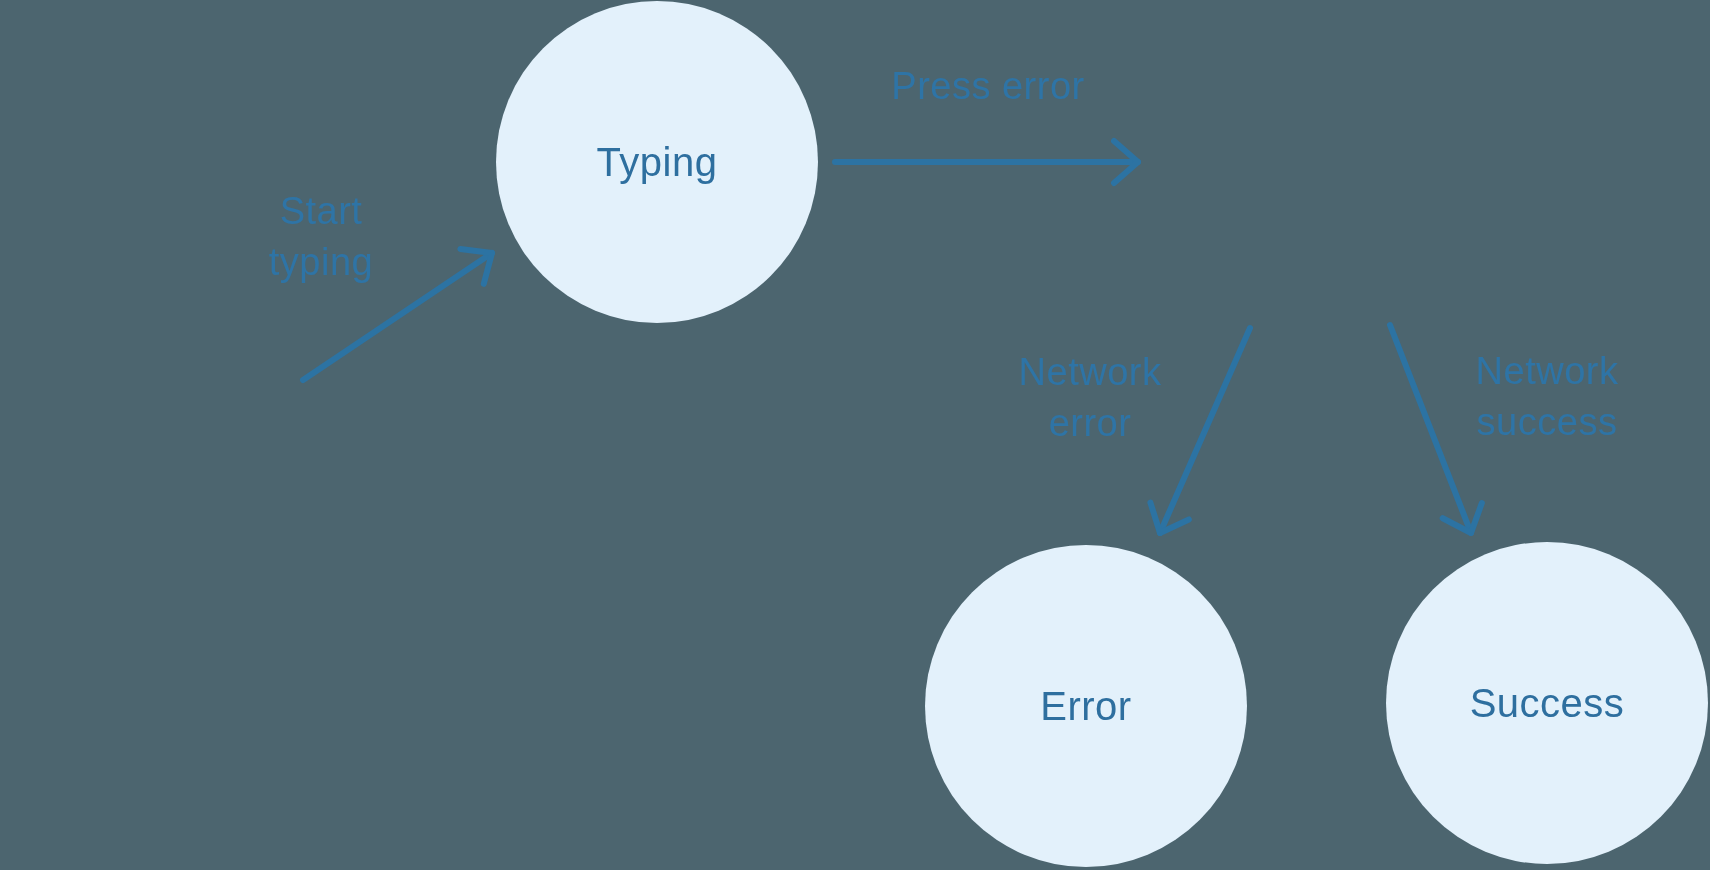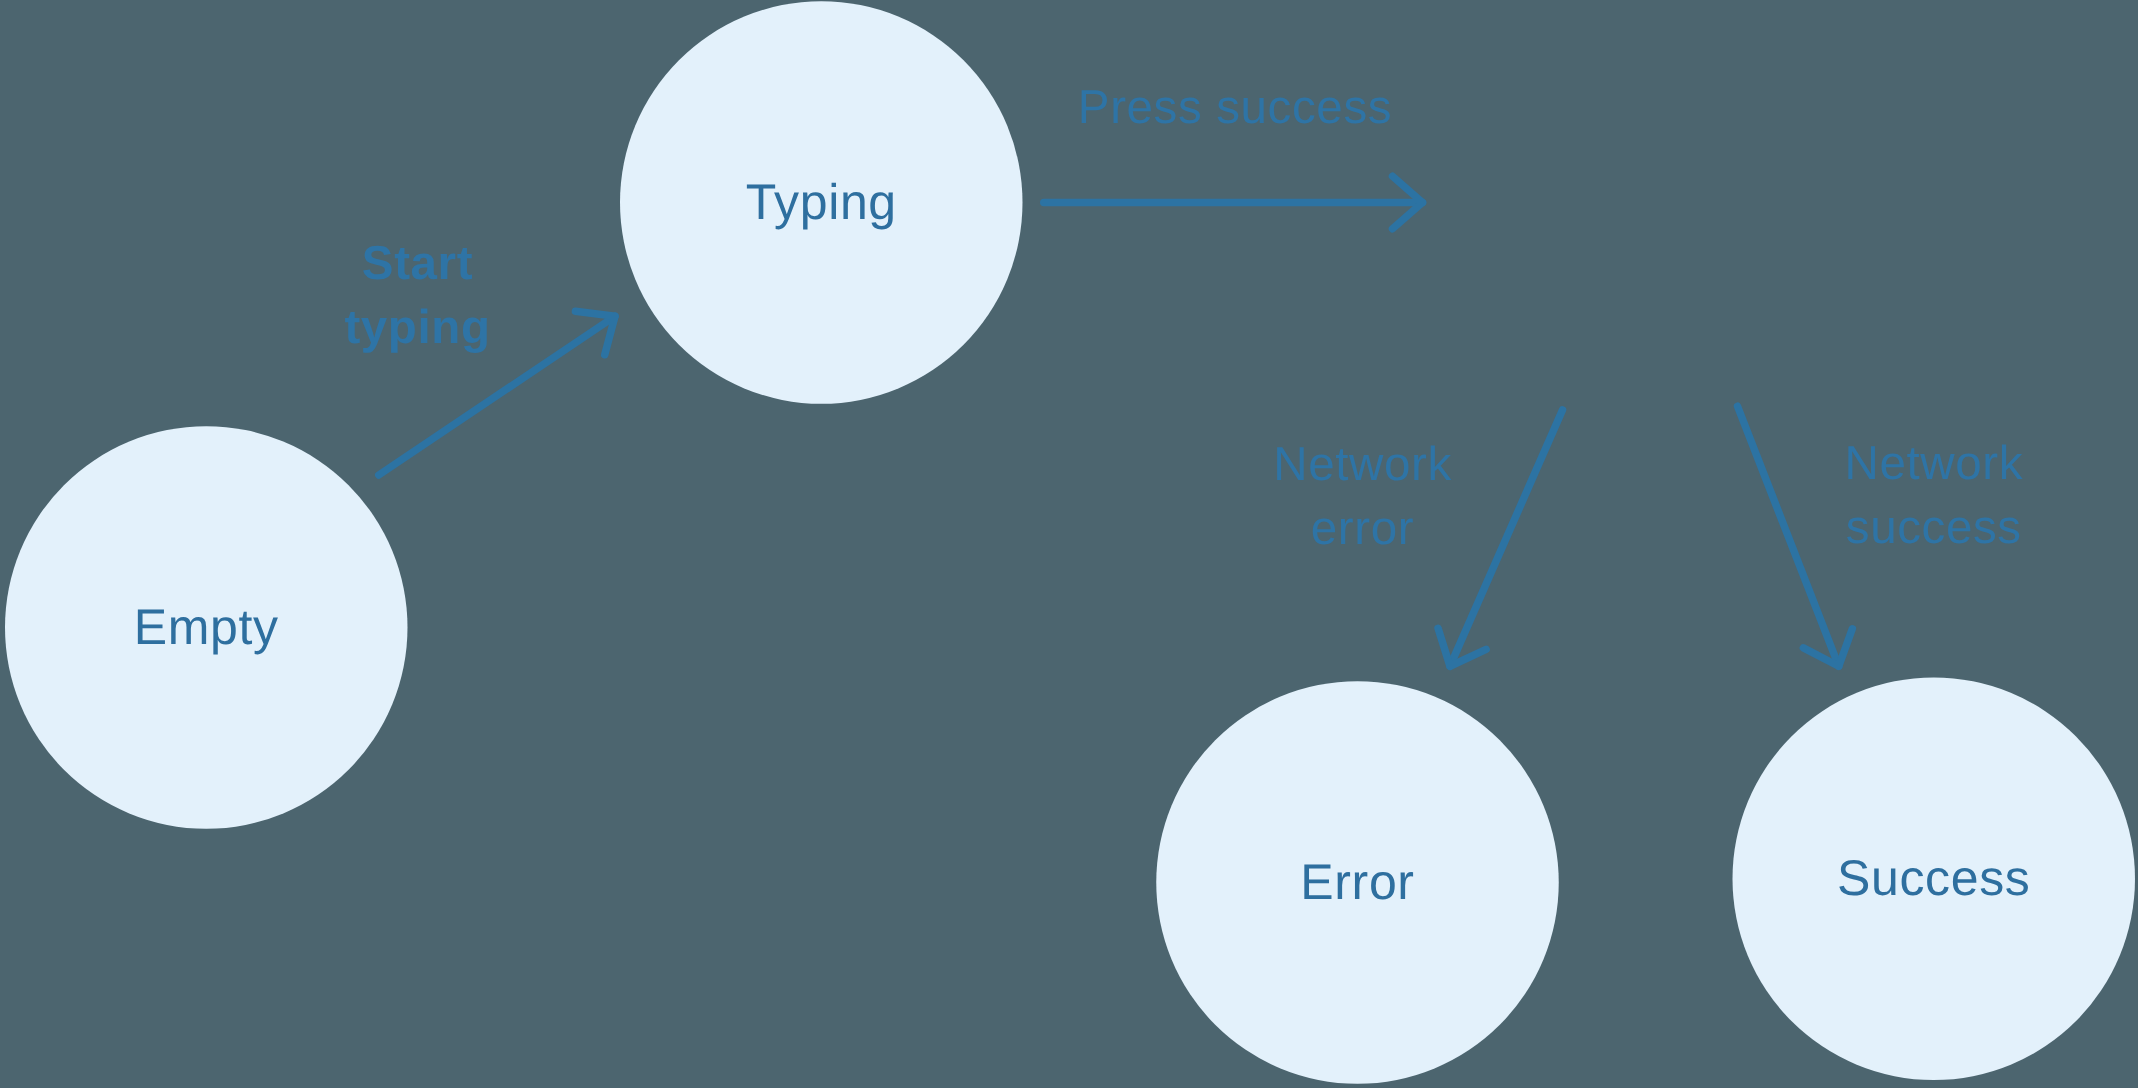--- a/index.html
+++ b/index.html
@@ -65,21 +65,21 @@
   .edge-label {
     position: absolute;
     transform: translateX(-50%);
     color: var(--edge-text, #2E74A6);
     font-size: 38px;
     line-height: 51px;
     letter-spacing: 0.5px;
     text-align: center;
     white-space: pre-line;
   }
-  .edge-label-start-typing    { left: 334px;  top: 186px; font-weight: bold; }
+  .edge-label-start-typing    { left: 321px;  top: 186px; }
   .edge-label-press-submit    { left: 988px;  top: 61px;  }
   .edge-label-network-error   { left: 1090px; top: 347px; }
   .edge-label-network-success { left: 1547px; top: 346px; }
 </style>
 </head>
 <body>
 
 <div class="canvas">
 
   <svg class="edges" viewBox="0 0 1710 870" xmlns="http://www.w3.org/2000/svg">
@@ -96,41 +96,38 @@
       <line class="edge-line" x1="835" y1="162" x2="1138" y2="162" marker-end="url(#head)"></line>
     </g>
     <g>
       <line class="edge-line" x1="1250" y1="328" x2="1160" y2="533" marker-end="url(#head)"></line>
     </g>
     <g>
       <line class="edge-line" x1="1390" y1="325" x2="1471" y2="533" marker-end="url(#head)"></line>
     </g>
   </svg>
 
-  <div class="node node-empty">
-    <span class="node-label">Empty</span>
-  </div>
 
   <div class="node node-typing">
     <span class="node-label">Typing</span>
   </div>
 
 
   <div class="node node-error">
     <span class="node-label">Error</span>
   </div>
 
   <div class="node node-success">
     <span class="node-label">Success</span>
   </div>
 
   <div class="edge-label edge-label-start-typing">Start
 typing</div>
 
-  <div class="edge-label edge-label-press-submit">Press success</div>
+  <div class="edge-label edge-label-press-submit">Press error</div>
 
   <div class="edge-label edge-label-network-error">Network
 error</div>
 
   <div class="edge-label edge-label-network-success">Network
 success</div>
 
 </div>
 
 </body></html>

